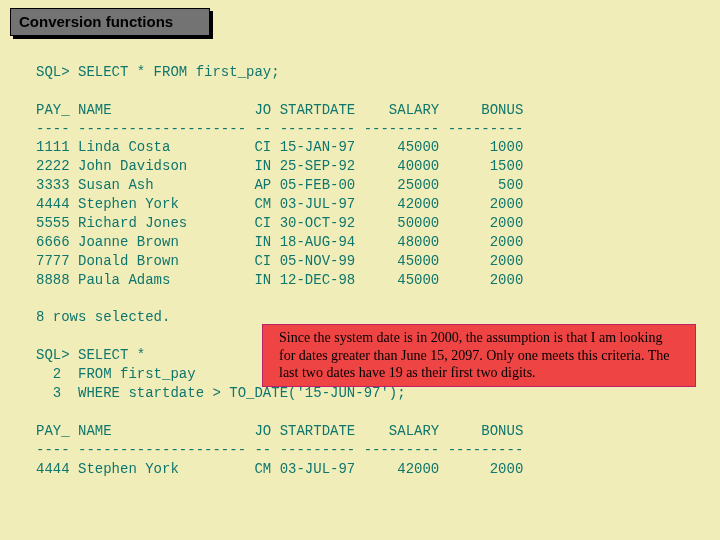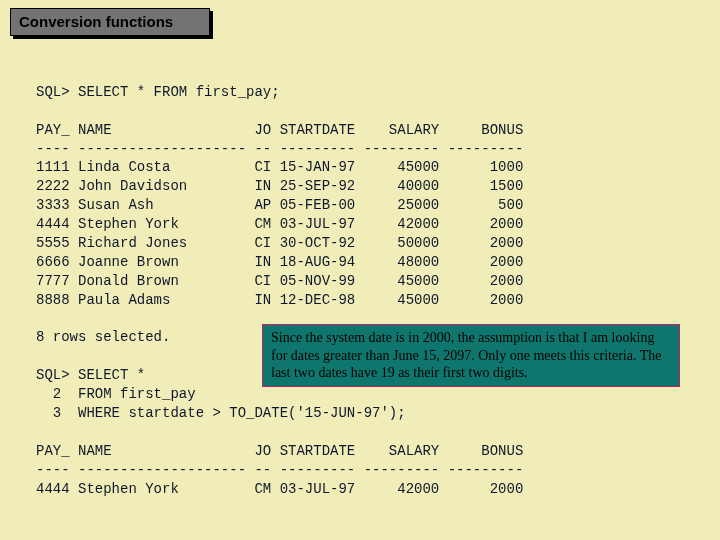--- a/index.html
+++ b/index.html
@@ -30,38 +30,38 @@
     background: #737373;
     border: 1px solid #000;
     font-family: Arial, sans-serif;
     font-weight: bold;
     font-size: 15px;
     padding: 4px 8px;
     box-sizing: border-box;
   }
   .content {
     position: absolute;
-    top: 64px;
+    top: 44px;
     left: 36px;
     right: 20px;
     white-space: pre;
     line-height: 1.35;
-    color: #0f172a;
+    color: #0f766e;
   }
   .note-box {
     position: absolute;
     top: 324px;
     left: 262px;
     width: 400px;
     border: 1px solid #c0206a;
-    background: #0f766e;
+    background: #ef4444;
     font-family: "Times New Roman", serif;
     font-size: 14px;
     white-space: normal;
-    padding: 4px 8px;
+    padding: 4px 16px;
     line-height: 1.25;
   }
 </style>
 </head>
 <body>
 
 <div class="title-box-shadow"></div>
 <div class="title-box">Conversion functions</div>
 
 <div class="content">

